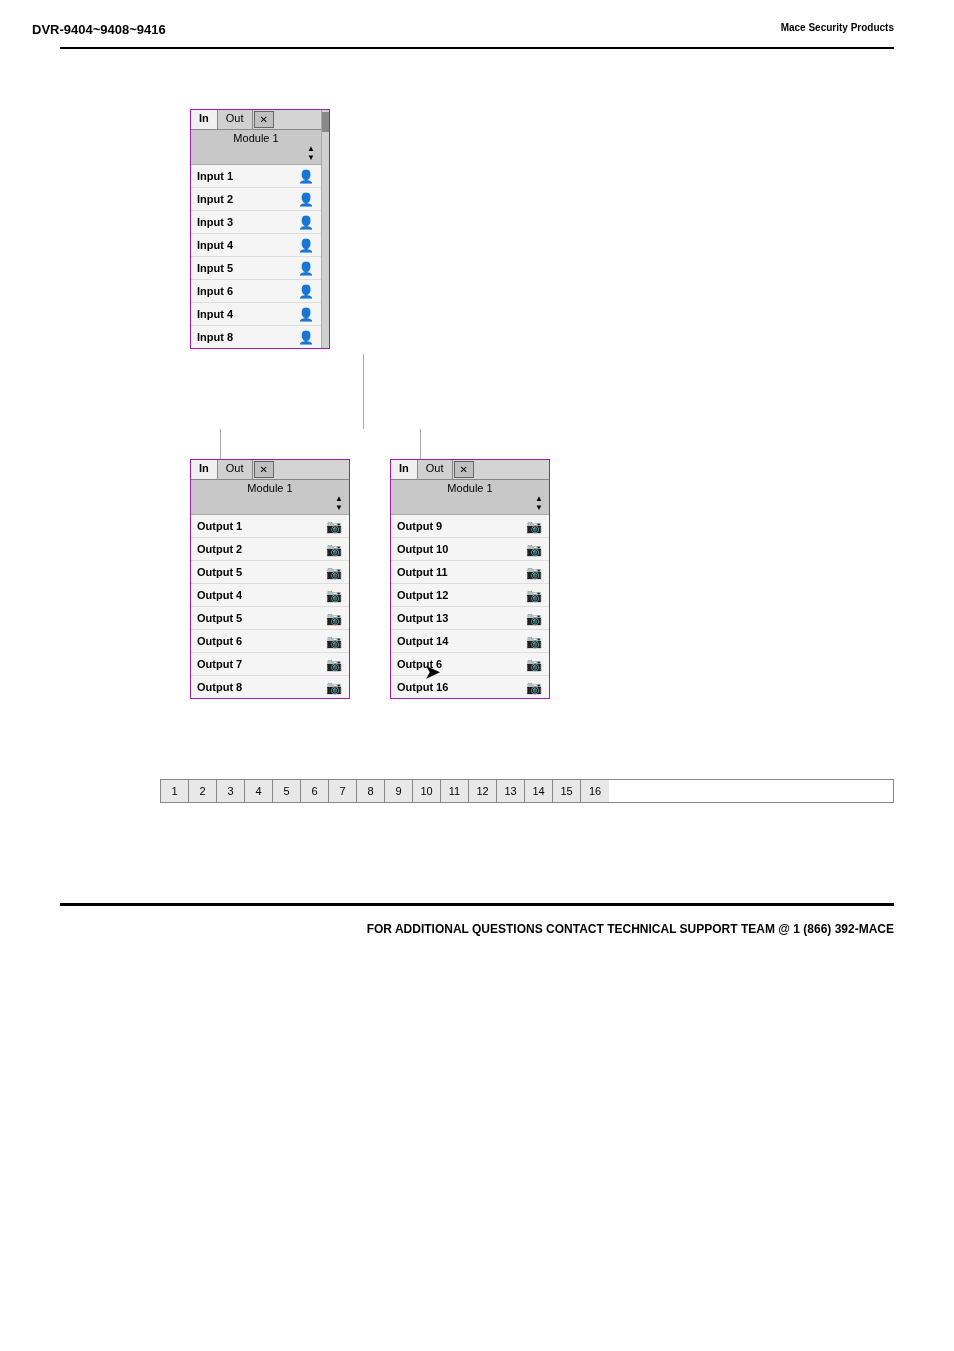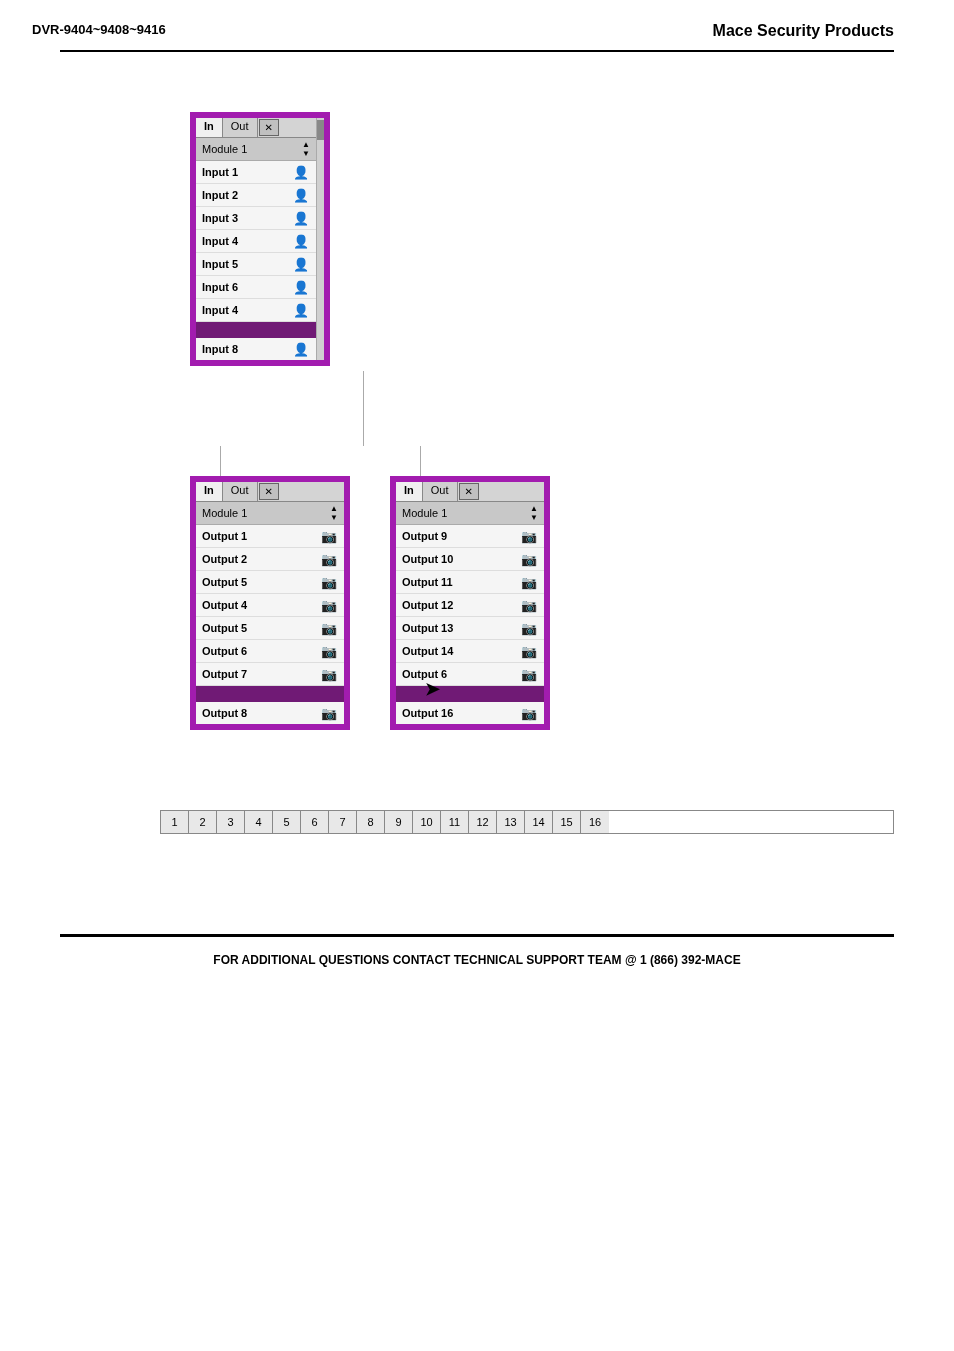--- a/index.html
+++ b/index.html
@@ -19,21 +19,21 @@
       justify-content: space-between;
       align-items: flex-start;
       padding: 22px 60px 10px 32px;
     }
     .header-left {
       font-weight: bold;
       font-size: 13px;
     }
     .header-right {
       font-weight: bold;
-      font-size: 16px;
+      font-size: 10px;
       text-align: center;
     }
     .header-divider {
       border: none;
       border-top: 2px solid #000;
       margin: 0 60px;
     }
 
     
     .content {
@@ -56,22 +56,22 @@
     }
 
     
     .section3 {
       margin-top: 80px;
       margin-left: 100px;
     }
 
     
     .panel {
-      border: 6px solid #a21caf;
-      background: #701a75;
+      border: 1px solid #a21caf;
+      background: #737373;
       min-width: 120px;
       font-size: 11.5px;
     }
 
     .panel-tabs {
       display: flex;
       background: #d4d4d4;
       border-bottom: 1px solid #888;
     }
 
@@ -95,40 +95,40 @@
       margin: 1px;
     }
 
     .panel-module-row {
       display: flex;
       align-items: center;
       padding: 2px 6px;
       background: #c8c8c8;
       border-bottom: 1px solid #aaa;
       font-size: 11px;
+      flex-direction: column;
     }
     .module-scroll {
       margin-left: auto;
       display: flex;
       flex-direction: column;
       font-size: 8px;
       cursor: pointer;
     }
 
     .panel-row {
       display: flex;
       align-items: center;
       padding: 2px 6px;
       border-bottom: 1px solid #ddd;
       background: #f5f5f5;
       font-weight: bold;
     }
     .panel-row:last-child {
       border-bottom: none;
-      margin-top: 16px;
     }
     .panel-row-label {
       flex: 1;
       font-size: 11px;
     }
     .panel-icon {
       width: 18px;
       height: 18px;
       display: flex;
       align-items: center;
@@ -179,21 +179,21 @@
     .footer-divider {
       border: none;
       border-top: 3px solid #000;
       margin: 0 60px;
       margin-top: 80px;
     }
     .footer {
       padding: 16px 60px;
       font-weight: bold;
       font-size: 12px;
-      text-align: center;
+      text-align: right;
     }
 
     
     .panel-wrapper {
       position: relative;
     }
 
     
     .scrollbar-area {
       width: 8px;

